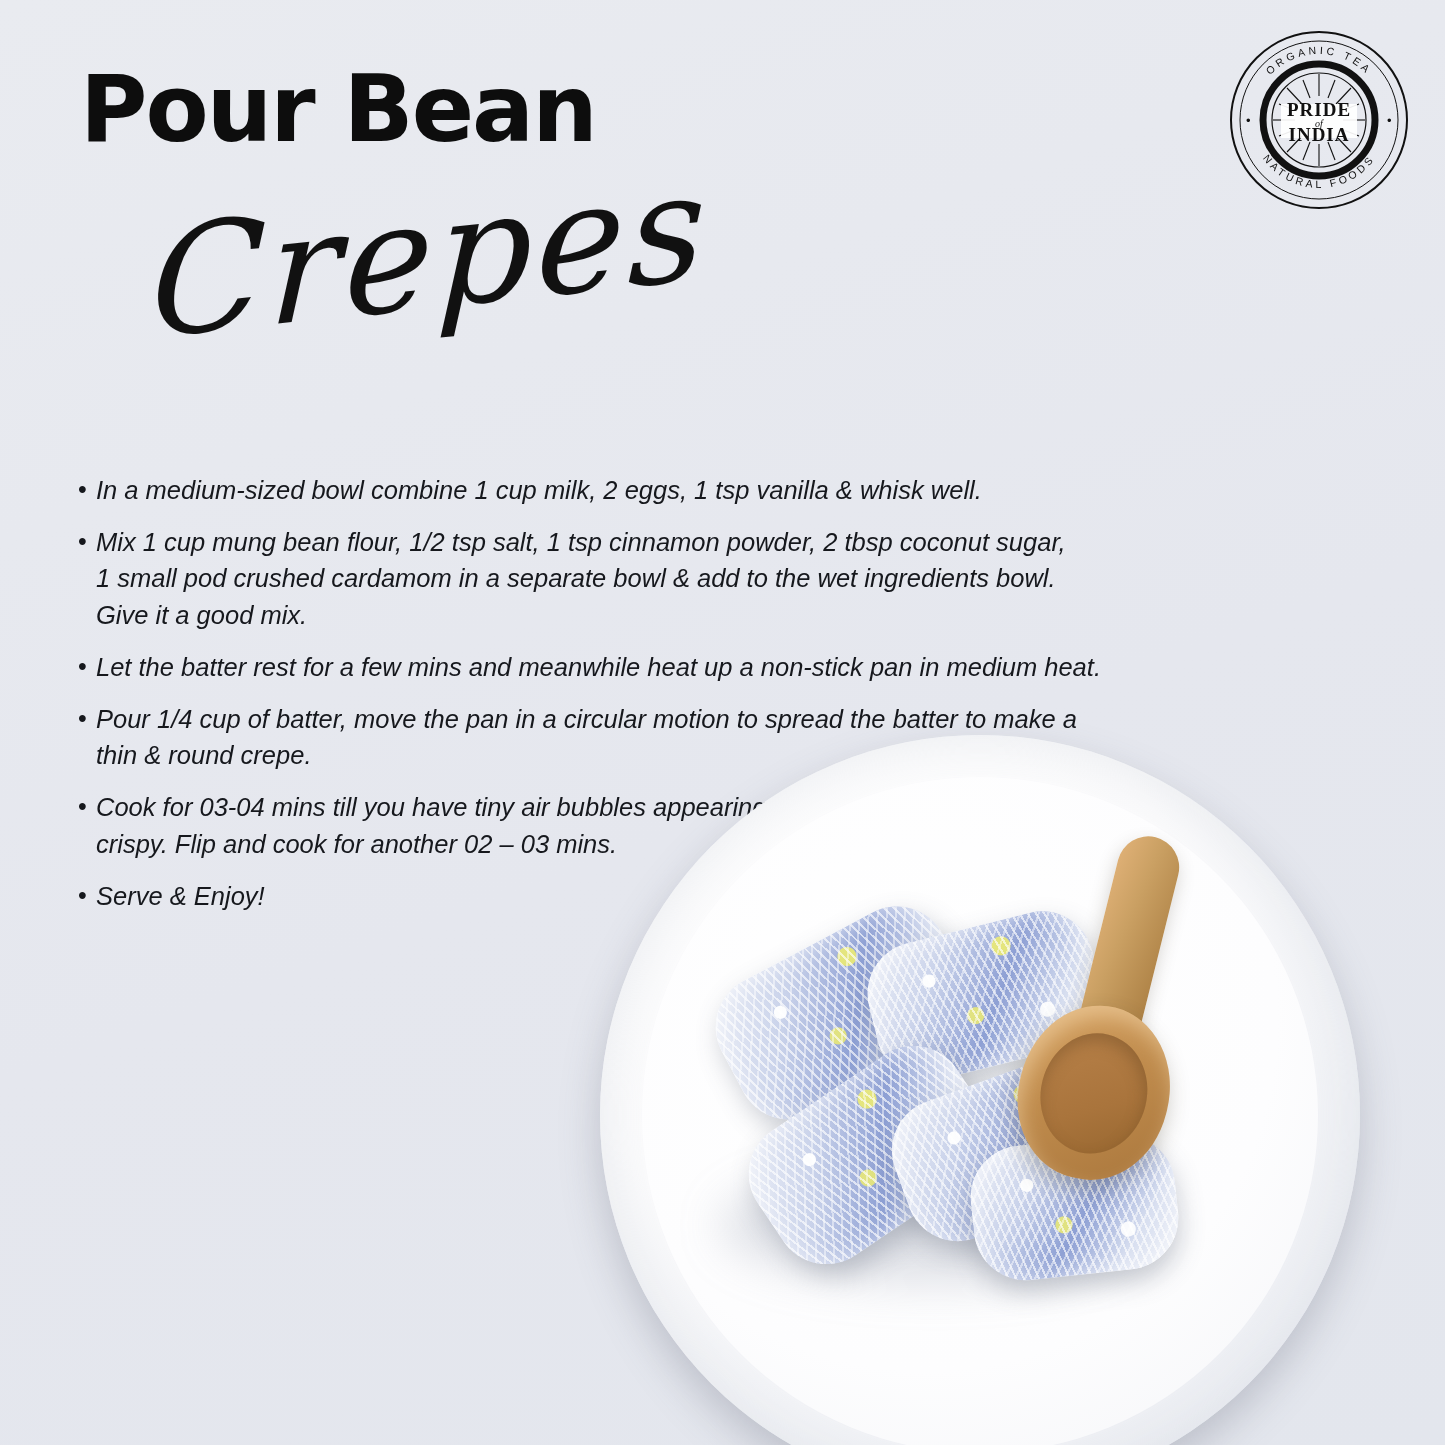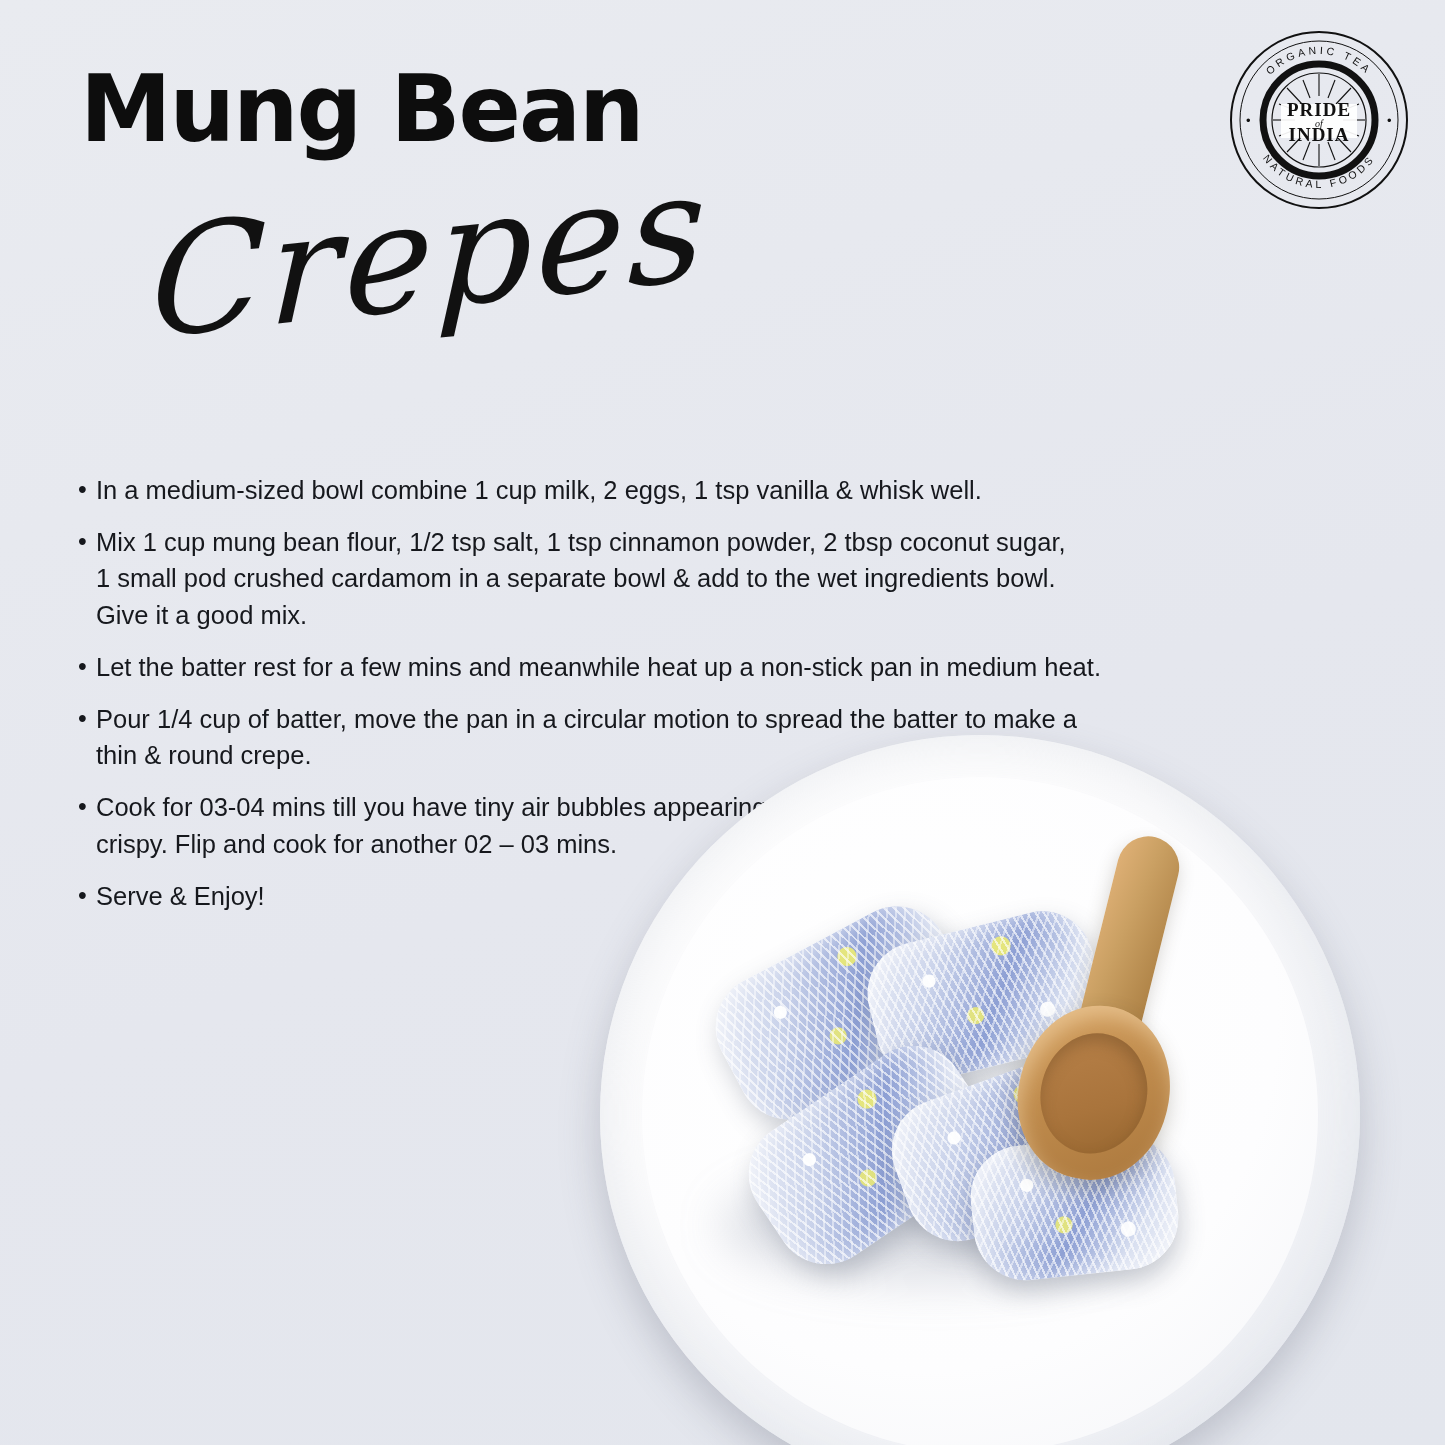--- a/index.html
+++ b/index.html
@@ -73,20 +73,21 @@
   }
   .step .bullet {
     width: 18px;
     flex: 0 0 18px;
     font-size: 25px;
     line-height: 1.42;
   }
   .step .text {
     flex: 1 1 auto;
     white-space: pre-line;
+    font-style: italic;
   }
 
   
   .photo {
     position: absolute;
     left: 600px;
     top: 735px;
     width: 790px;
     height: 760px;
   }
@@ -231,21 +232,21 @@
         <textPath href="#arcBot" startOffset="50%" text-anchor="middle">NATURAL FOODS</textPath>
       </text>
       <text x="90" y="86" text-anchor="middle" font-family="'Liberation Serif', serif" font-weight="bold" font-size="19" letter-spacing="1" fill="#111">PRIDE</text>
       <text x="90" y="97" text-anchor="middle" font-family="'Liberation Serif', serif" font-style="italic" font-size="10" fill="#111">of</text>
       <text x="90" y="111" text-anchor="middle" font-family="'Liberation Serif', serif" font-weight="bold" font-size="19" letter-spacing="1" fill="#111">INDIA</text>
       <text x="17" y="95" font-family="'Liberation Sans', sans-serif" font-size="13" fill="#111">•</text>
       <text x="158" y="95" font-family="'Liberation Sans', sans-serif" font-size="13" fill="#111">•</text>
     </svg>
   </div>
 
-  <div class="title-main">Mung Bean</div>
+  <div class="title-main">Pour Bean</div>
   <div class="title-script">Crepes</div>
 
   <div class="steps">
     <div class="step">
       <span class="bullet">•</span>
       <span class="text">In a medium-sized bowl combine 1 cup milk, 2 eggs, 1 tsp vanilla &amp; whisk well.</span>
     </div>
     <div class="step">
       <span class="bullet">•</span>
       <span class="text">Mix 1 cup mung bean flour, 1/2 tsp salt, 1 tsp cinnamon powder, 2 tbsp coconut sugar,

